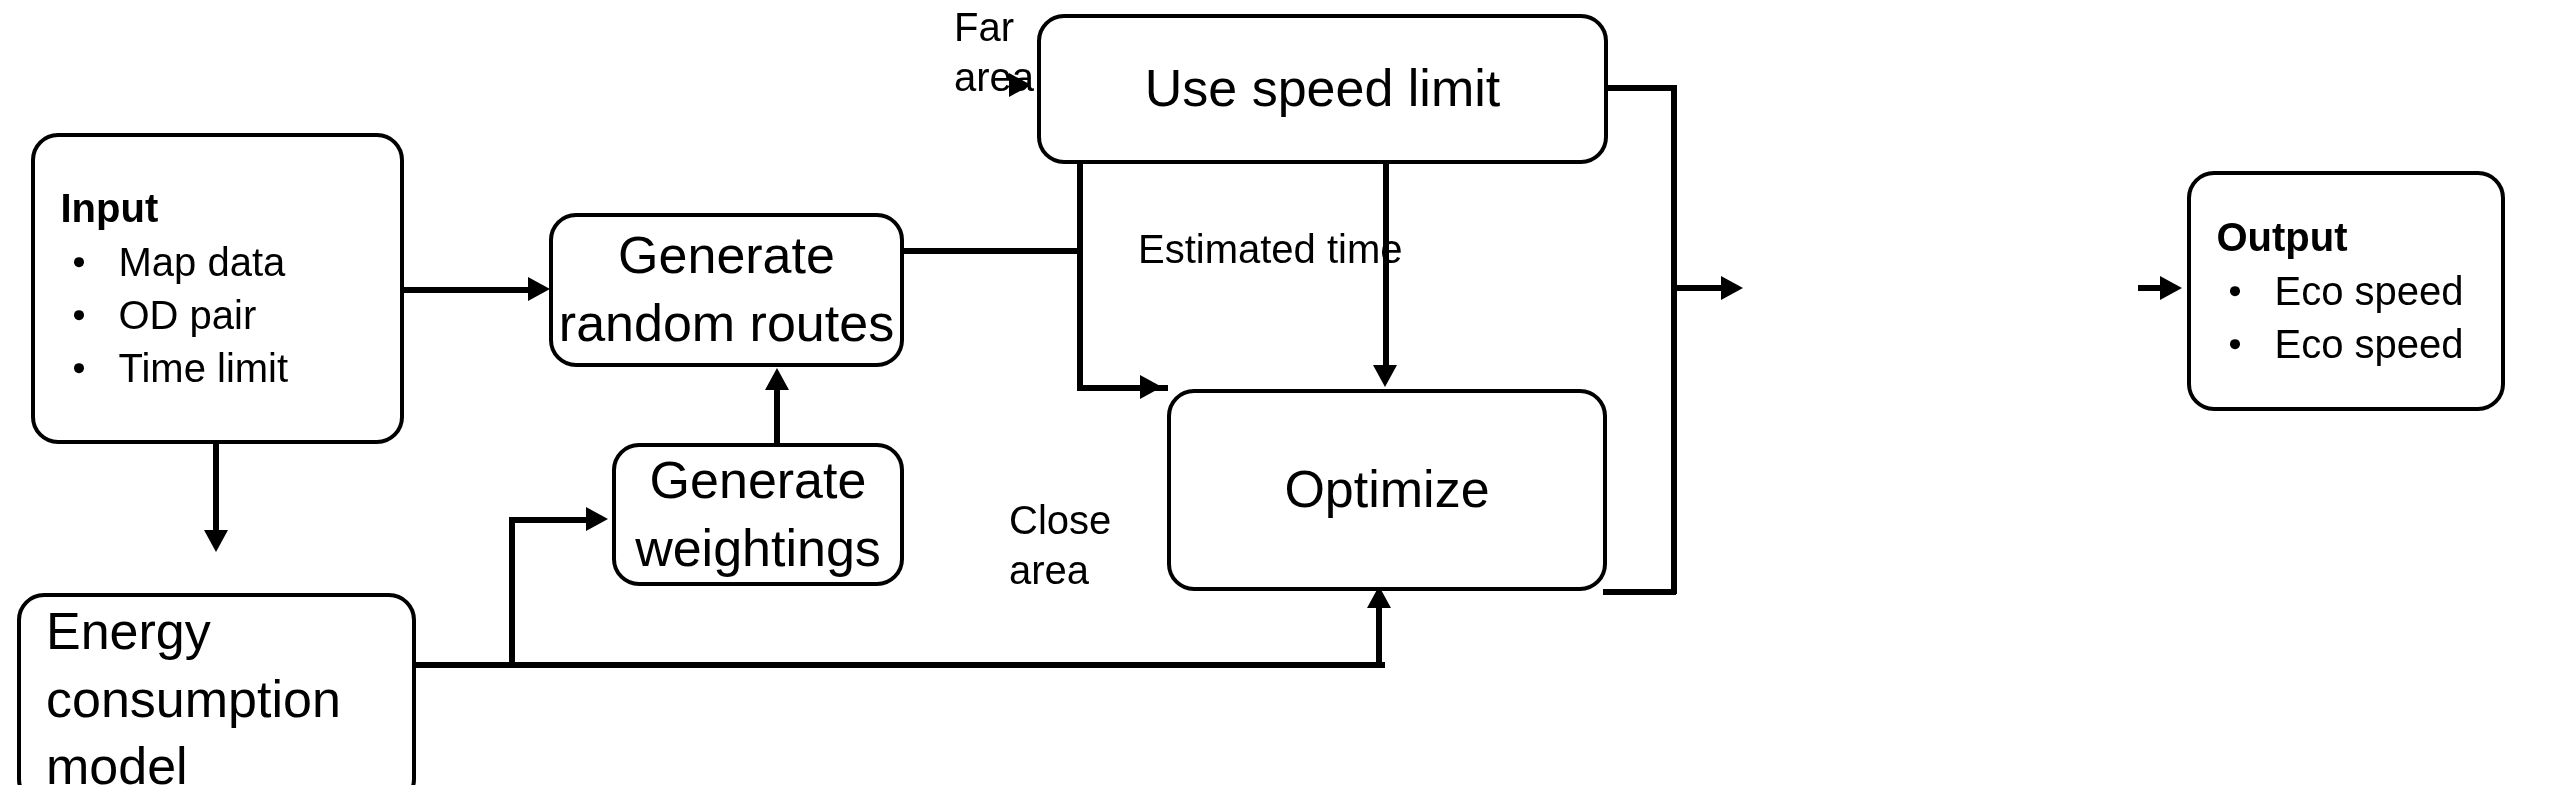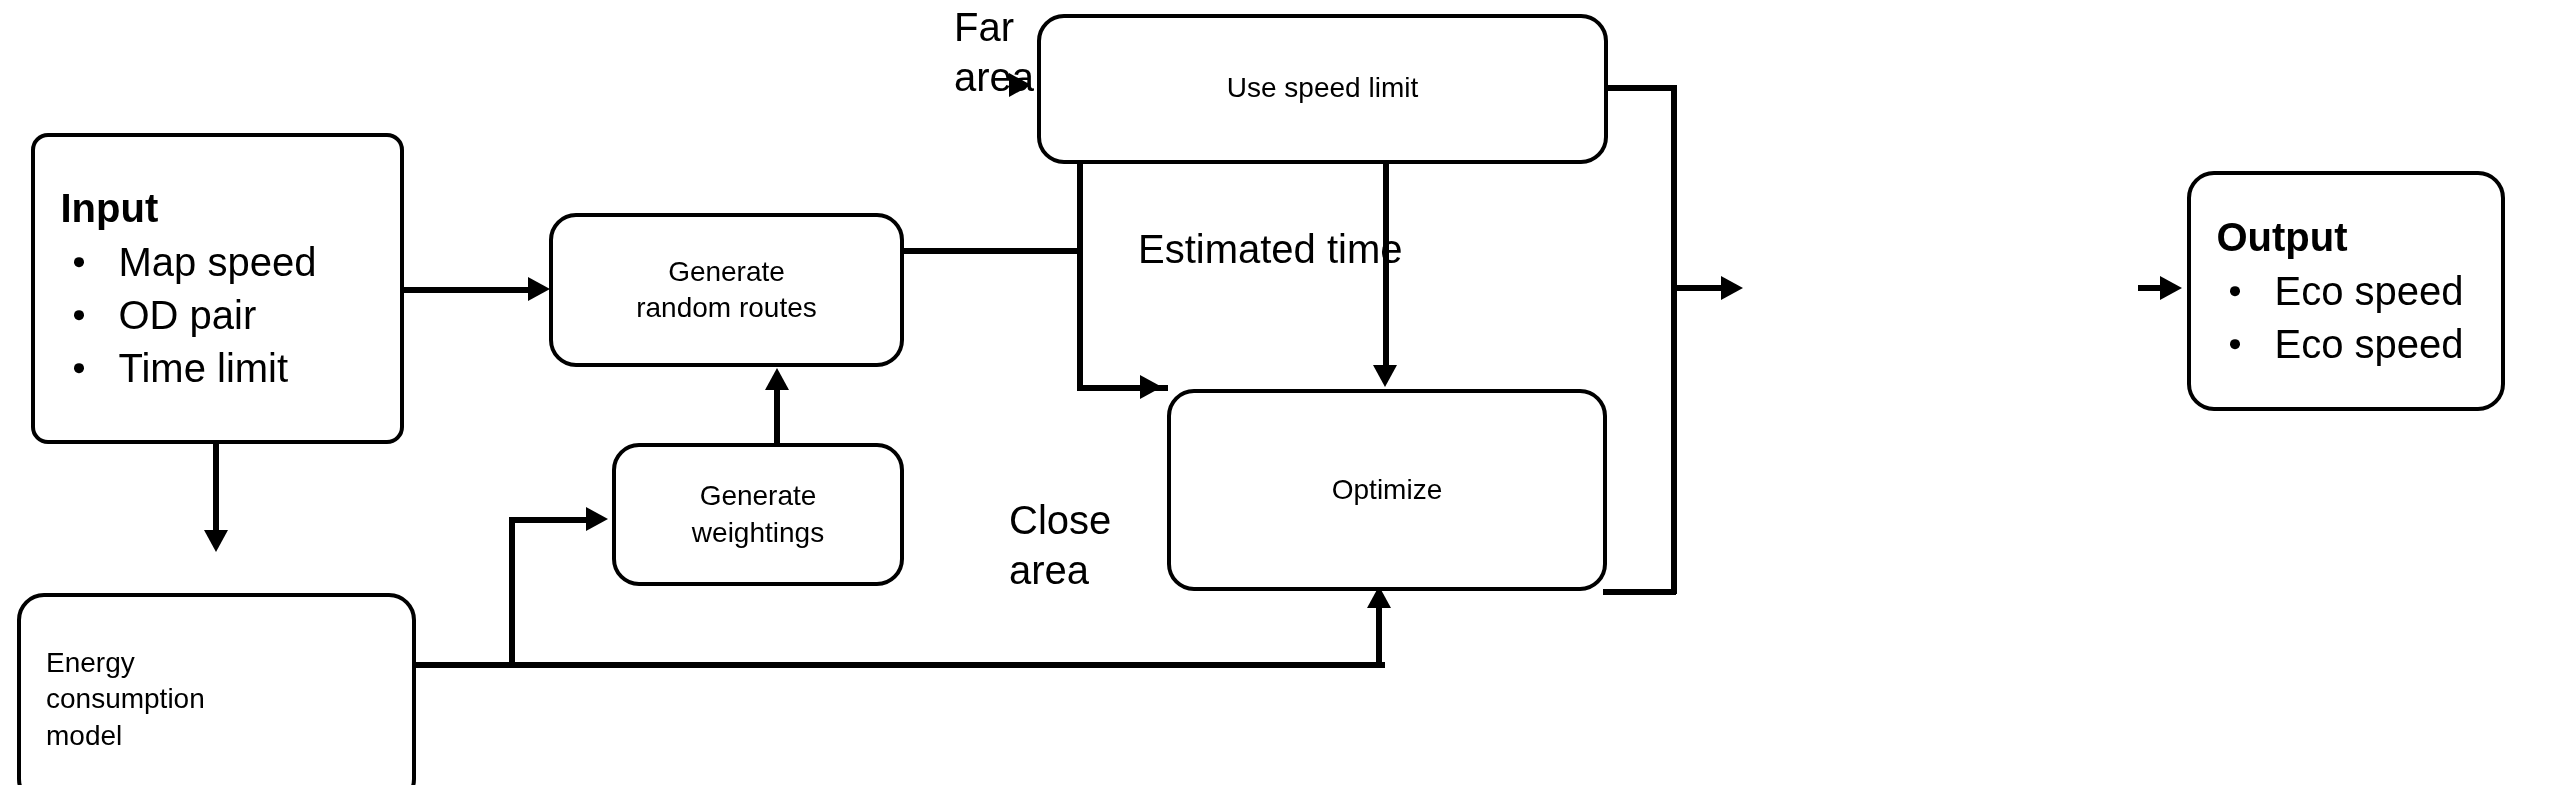--- a/index.html
+++ b/index.html
@@ -22,21 +22,21 @@
     box-sizing:border-box;
     border:4.5px solid #000000;
     border-radius:27px;
     background:#ffffff;
     display:flex;
     flex-direction:column;
     justify-content:center;
     z-index:3;
   }
   .node .line{
-    font-size:28px;
+    font-size:52px;
     line-height:1.30;
     white-space:nowrap;
     color:#000;
   }
   .node.centered .line{ text-align:center; }
   .node.padded{ padding-left:25.5px; padding-right:16.5px; }
 
   .node .title{
     font-size:40px;
     font-weight:bold;
@@ -174,24 +174,24 @@
   <div class="vline" style="left:509px; top:517px; height:148px;"></div>
   <div class="hline" style="left:509px; top:517px; width:82px;"></div>
   <div class="arrow right" style="left:586px; top:507px;"></div>
 
   <div class="vline" style="left:1376px; top:608px; height:57px;"></div>
   <div class="arrow up" style="left:1367px; top:586px;"></div>
 
   <div class="vline" style="left:774px; top:389px; height:57px;"></div>
   <div class="arrow up" style="left:765px; top:368px;"></div>
 
-  <div class="node padded" style="left:31px; top:133px; width:373px; height:311px;border-radius:17px;">
+  <div class="node padded" style="left:31px; top:133px; width:373px; height:311px;">
     <div class="title">Input</div>
     <ul class="bullets">
-      <li>Map speed</li>
+      <li>Map data</li>
       <li>OD pair</li>
       <li>Time limit</li>
     </ul>
   </div>
 
   <div class="node padded" style="left:16.5px; top:554px; width:399px; height:213px;margin-top:39px;">
     <div class="line">Energy</div>
     <div class="line">consumption</div>
     <div class="line">model</div>
   </div>

